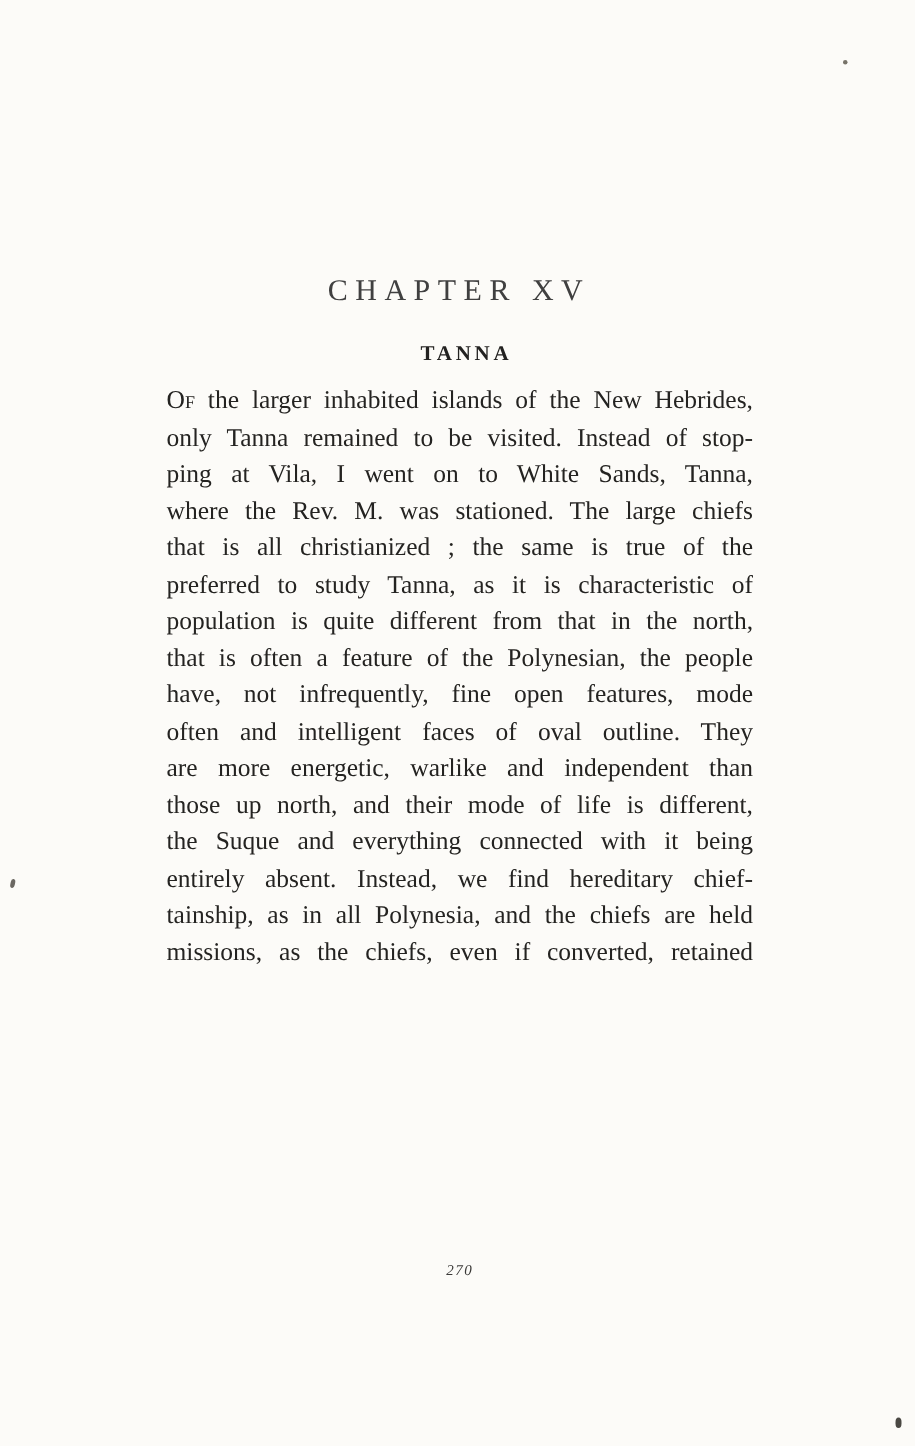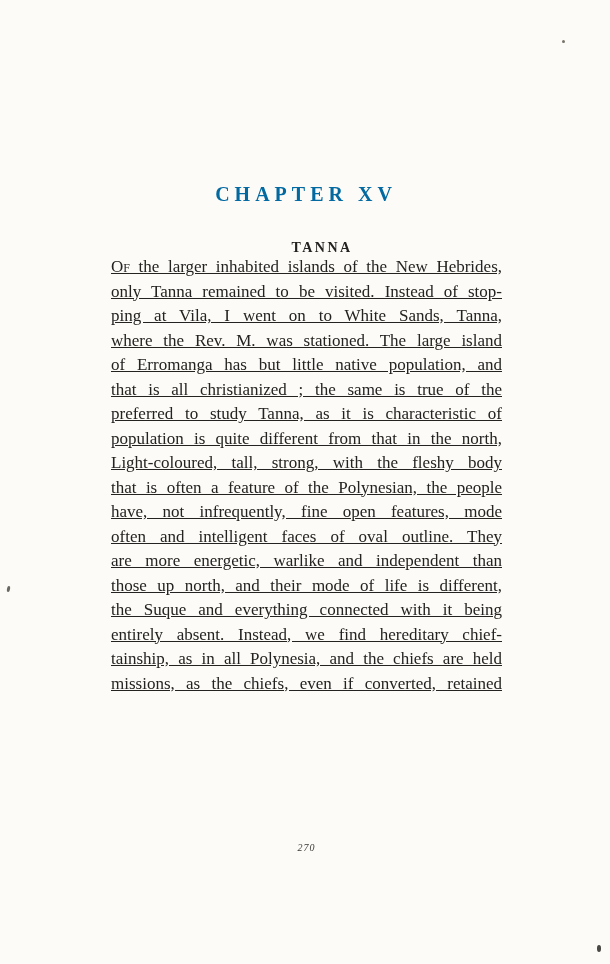--- a/index.html
+++ b/index.html
@@ -22,46 +22,45 @@
     width: 610px;
     height: 964px;
   }
   .chapter-heading {
     position: absolute;
     top: 183px;
     left: 110px;
     width: 392px;
     text-align: center;
     font-size: 20px;
-    font-weight: bold;
+    font-weight: normal;
     letter-spacing: 5px;
-    color: #0369a1;
+    color: #404040;
     margin: 0;
   }
   .section-title {
     position: absolute;
     top: 224px;
     left: 110px;
     width: 392px;
     text-align: center;
     font-size: 14px;
     font-weight: bold;
     letter-spacing: 2.5px;
     color: #232221;
-    margin: 16px;
+    margin: 5px;
   }
   .body-text {
     position: absolute;
     top: 255px;
     left: 111px;
     width: 391px;
     font-size: 17px;
     line-height: 24.5px;
     color: #242321;
-    text-decoration: underline;
   }
   .line {
     text-align: justify;
     text-align-last: justify;
     white-space: normal;
     height: 24.5px;
     overflow: hidden;
   }
   .lead {
     font-variant: small-caps;
@@ -113,26 +112,24 @@
 <div class="page">
 
   <div class="chapter-heading">CHAPTER XV</div>
 
   <div class="section-title">TANNA</div>
 
   <div class="body-text" id="body-text">
       <div class="line"><span class="lead">Of</span> the larger inhabited islands of the New Hebrides,</div>
       <div class="line">only Tanna remained to be visited.  Instead of stop-</div>
       <div class="line">ping at Vila, I went on to White Sands, Tanna,</div>
-      <div class="line">where the Rev. M. was stationed.  The large island</div>
-      <div class="line">of Erromanga has but little native population, and</div>
+      <div class="line">where the Rev. M. was stationed.  The large chiefs</div>
       <div class="line">that is all christianized ; the same is true of the</div>
       <div class="line">preferred to study Tanna, as it is characteristic of</div>
       <div class="line">population is quite different from that in the north,</div>
-      <div class="line">Light-coloured, tall, strong, with the fleshy body</div>
       <div class="line">that is often a feature of the Polynesian, the people</div>
       <div class="line">have, not infrequently, fine open features, mode</div>
       <div class="line">often and intelligent faces of oval outline.  They</div>
       <div class="line">are more energetic, warlike and independent than</div>
       <div class="line">those up north, and their mode of life is different,</div>
       <div class="line">the Suque and everything connected with it being</div>
       <div class="line">entirely absent.  Instead, we find hereditary chief-</div>
       <div class="line">tainship, as in all Polynesia, and the chiefs are held</div>
       <div class="line">missions, as the chiefs, even if converted, retained</div>
     </div>

